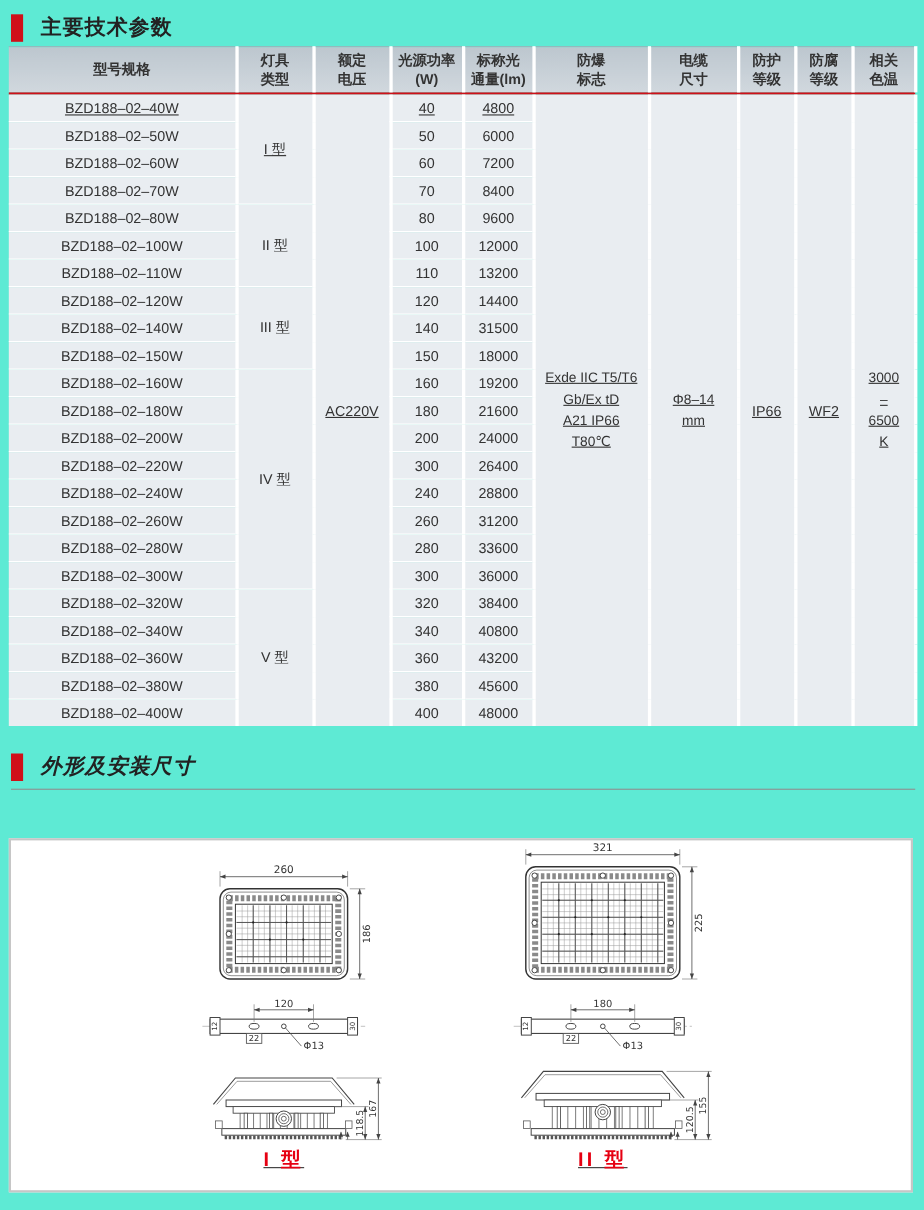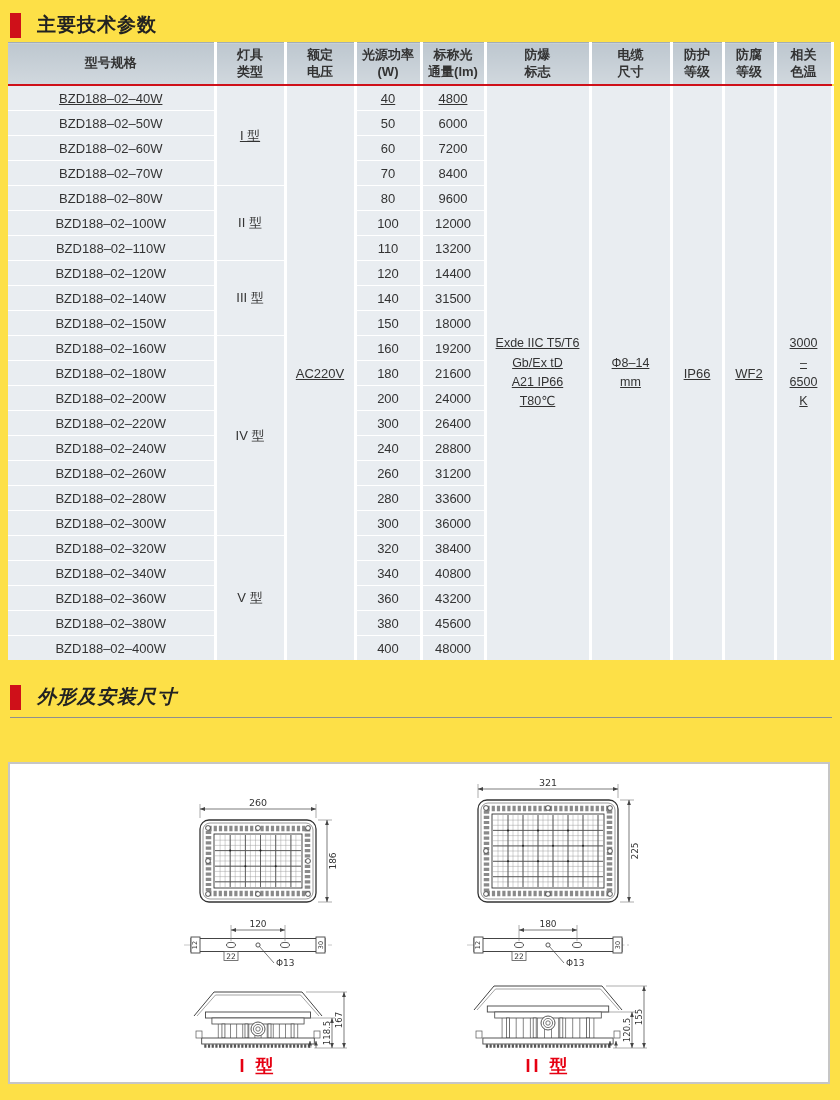--- a/index.html
+++ b/index.html
@@ -1,36 +1,36 @@
 <!DOCTYPE html>
 <html><head>
 <meta charset="utf-8">
 <style>
   html,body{margin:0;padding:0;}
   body{width:840px;height:1100px;background:#fff;font-family:"Liberation Sans","DejaVu Sans",sans-serif;color:#333;}
-  .page{position:relative;width:840px;height:1100px;background:#fde047;overflow:hidden;}
+  .page{position:relative;width:840px;height:1100px;background:#5eead4;overflow:hidden;}
   .sec-header{position:absolute;left:10px;width:822px;border-bottom:1px solid #8f8f8f;padding-bottom:7px;display:flex;align-items:center;}
   .sec-header .bullet{width:11px;height:25px;background:#cf1019;margin-right:16px;display:inline-block;}
   .sec-header h1{margin:0;font-size:19px;font-weight:bold;color:#222;letter-spacing:1px;}
   #sec1{top:12px;}
   #sec2{top:684px;font-style:italic;}
   .tbl-wrap{position:absolute;top:42px;left:8px;width:824px;}
   table{border-collapse:collapse;table-layout:fixed;width:824px;font-size:13px;}
   th{background:linear-gradient(#bdc7cf,#d1d8de);height:41px;font-weight:bold;color:#333;
      border-right:3px solid #fff;border-top:1px solid #a2adb6;vertical-align:middle;text-align:center;
      white-space:pre-line;line-height:1.3;font-size:13px;padding:0;}
   tr.sep td{height:2px;padding:0;border:none;background:#cf1019;}
   tbody td{background:#e9edf1;height:24px;padding:0;text-align:center;vertical-align:middle;
      border-right:3px solid #fff;border-top:1px solid #fff;color:#333;}
   tbody tr.first td{border-top:none;text-decoration:underline;}
   td.ml{white-space:pre-line;line-height:1.55;font-size:12.5px;}
   td.model{font-size:13px;}
   .note{position:absolute;top:660px;left:10px;color:#e60012;font-weight:bold;font-size:13.5px;}
   .draw-box{position:absolute;top:762px;left:8px;width:818px;height:318px;border:2px solid #c6c6c6;background:#fff;}
-  .drawing{position:absolute;top:16px;width:340px;}
+  .drawing{position:absolute;top:4px;width:340px;text-decoration:underline;}
   #drawing-0{left:78px;}
   #drawing-1{left:368px;}
   .drawing svg{display:block;overflow:visible;}
   .dlabel{margin-top:2px;text-align:center;color:#e60012;font-size:18px;font-weight:bold;letter-spacing:3px;}
 </style>
 </head>
 <body>
 
 <div class="page">
 

